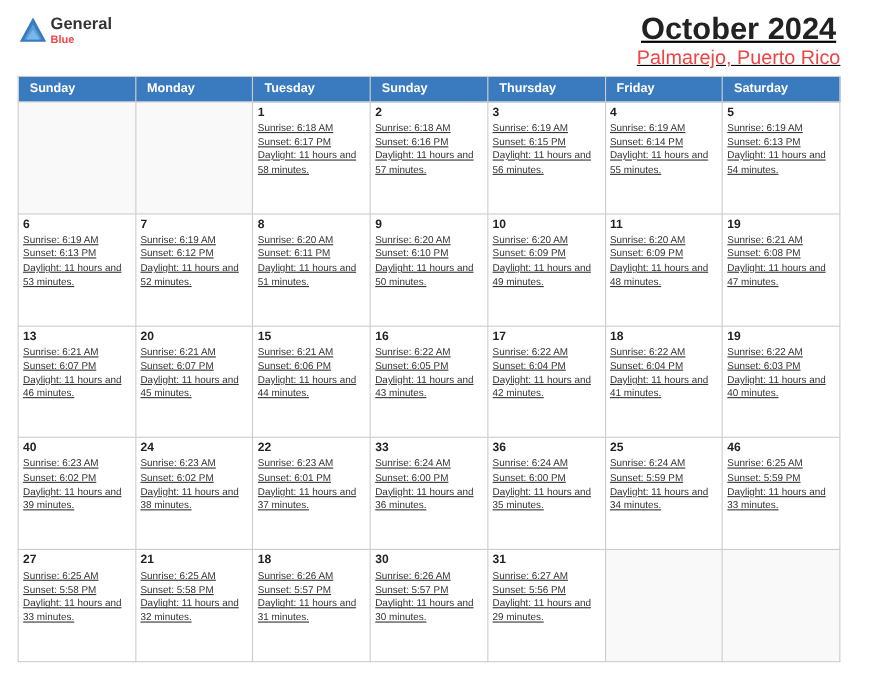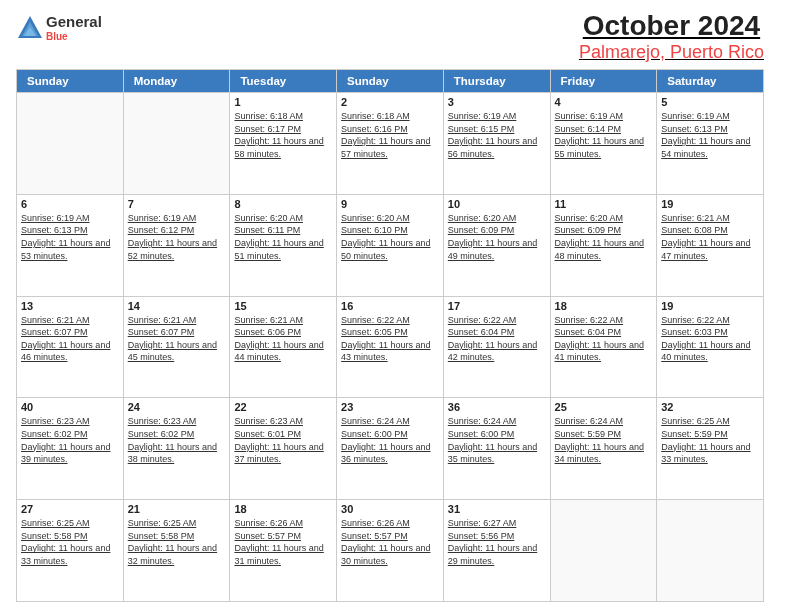--- a/index.html
+++ b/index.html
@@ -189,21 +189,21 @@
             <span class="cell-day">19</span>
             <div class="cell-info">Sunrise: 6:21 AM<br>Sunset: 6:08 PM<br>Daylight: 11 hours and 47 minutes.</div>
           </td>
         </tr>
         <tr>
           <td>
             <span class="cell-day">13</span>
             <div class="cell-info">Sunrise: 6:21 AM<br>Sunset: 6:07 PM<br>Daylight: 11 hours and 46 minutes.</div>
           </td>
           <td>
-            <span class="cell-day">14</span>
+            <span class="cell-day">20</span>
             <div class="cell-info">Sunrise: 6:21 AM<br>Sunset: 6:07 PM<br>Daylight: 11 hours and 45 minutes.</div>
           </td>
           <td>
             <span class="cell-day">15</span>
             <div class="cell-info">Sunrise: 6:21 AM<br>Sunset: 6:06 PM<br>Daylight: 11 hours and 44 minutes.</div>
           </td>
           <td>
             <span class="cell-day">16</span>
             <div class="cell-info">Sunrise: 6:22 AM<br>Sunset: 6:05 PM<br>Daylight: 11 hours and 43 minutes.</div>
           </td>
@@ -227,33 +227,33 @@
           </td>
           <td>
             <span class="cell-day">24</span>
             <div class="cell-info">Sunrise: 6:23 AM<br>Sunset: 6:02 PM<br>Daylight: 11 hours and 38 minutes.</div>
           </td>
           <td>
             <span class="cell-day">22</span>
             <div class="cell-info">Sunrise: 6:23 AM<br>Sunset: 6:01 PM<br>Daylight: 11 hours and 37 minutes.</div>
           </td>
           <td>
-            <span class="cell-day">23</span>
+            <span class="cell-day">33</span>
             <div class="cell-info">Sunrise: 6:24 AM<br>Sunset: 6:00 PM<br>Daylight: 11 hours and 36 minutes.</div>
           </td>
           <td>
             <span class="cell-day">36</span>
             <div class="cell-info">Sunrise: 6:24 AM<br>Sunset: 6:00 PM<br>Daylight: 11 hours and 35 minutes.</div>
           </td>
           <td>
             <span class="cell-day">25</span>
             <div class="cell-info">Sunrise: 6:24 AM<br>Sunset: 5:59 PM<br>Daylight: 11 hours and 34 minutes.</div>
           </td>
           <td>
-            <span class="cell-day">32</span>
+            <span class="cell-day">46</span>
             <div class="cell-info">Sunrise: 6:25 AM<br>Sunset: 5:59 PM<br>Daylight: 11 hours and 33 minutes.</div>
           </td>
         </tr>
         <tr>
           <td>
             <span class="cell-day">27</span>
             <div class="cell-info">Sunrise: 6:25 AM<br>Sunset: 5:58 PM<br>Daylight: 11 hours and 33 minutes.</div>
           </td>
           <td>
             <span class="cell-day">21</span>

